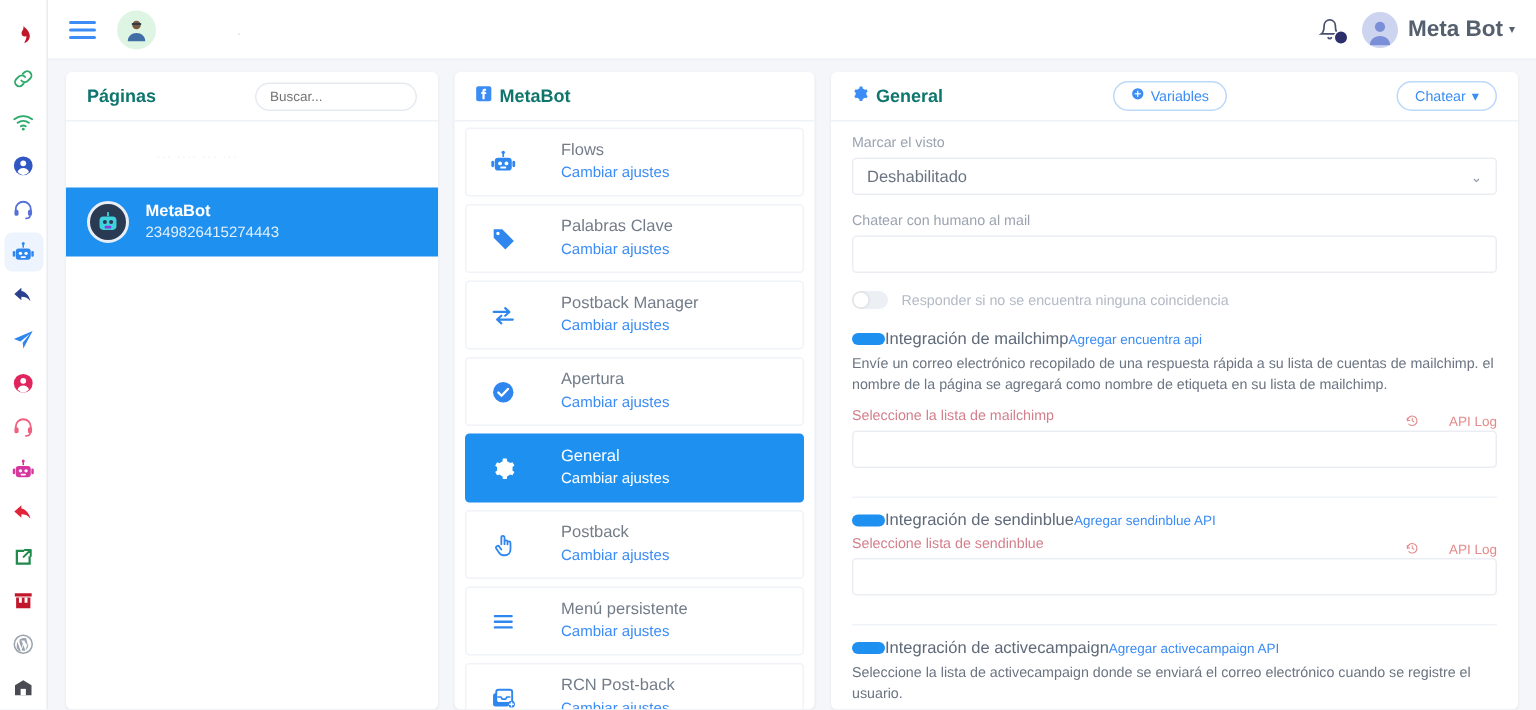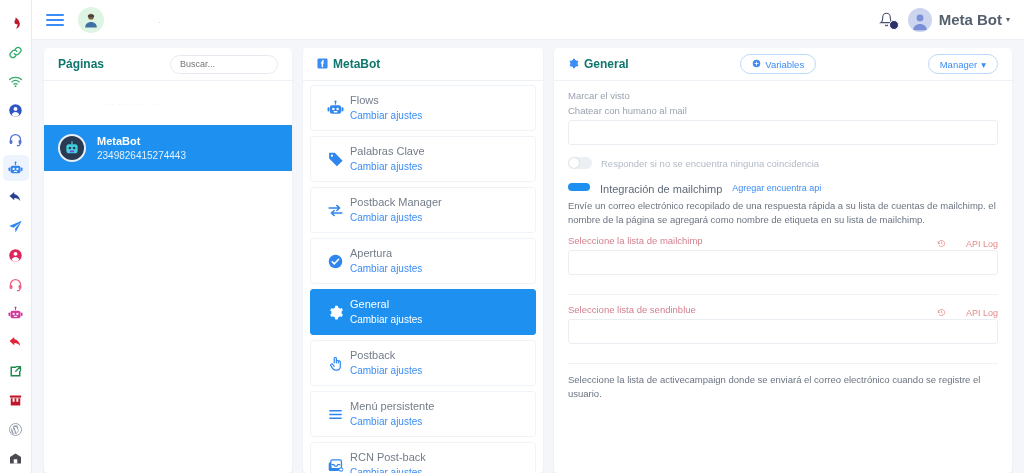--- a/index.html
+++ b/index.html
@@ -130,20 +130,21 @@
   .menu-list { padding: 4px 7px 0 7px; overflow: hidden; }
   .menu-item {
     display: flex; align-items: center;
     height: 46px;
     border: 1px solid #f0f3f7;
     border-radius: 3px;
     margin-bottom: 5px;
     padding: 0 9px;
     cursor: pointer;
     background: #fff;
+    gap: 24px;
   }
   .menu-item.active { background: #1e90f0; border-color: #1e90f0; }
   .menu-ico {
     width: 30px; flex: 0 0 30px;
     display: flex; align-items: center; justify-content: center;
     color: #2f86ef;
   }
   .menu-item.active .menu-ico { color: #ffffff; }
   .menu-txt { display: flex; flex-direction: column; justify-content: center; }
   .menu-label { font-size: 11px; color: #737c89; line-height: 1.45; }
@@ -194,21 +195,21 @@
     width: 24px; height: 12px; border-radius: 7px;
     background: #eceff3; position: relative; cursor: pointer; flex: 0 0 24px;
   }
   .switch i {
     position: absolute; top: 1px; left: 1px;
     width: 10px; height: 10px; border-radius: 50%;
     background: #fff; box-shadow: 0 0 2px rgba(0,0,0,0.18);
   }
   .toggle-label { font-size: 9.5px; color: #b2bac5; }
 
-  .integ-head { display: flex; gap: 10px; margin-bottom: 4px; }
+  .integ-head { display: flex; align-items: center; margin-bottom: 4px; }
   .pill-on {
     width: 22px; height: 8px; border-radius: 5px;
     background: #1e90f0; flex: 0 0 22px; cursor: pointer;
   }
   .integ-title { font-size: 11px; color: #5f6978; }
   .integ-link { font-size: 9px; color: #3b8cf5; cursor: pointer; }
   .integ-desc { font-size: 9.5px; color: #6b7481; line-height: 1.5; margin-bottom: 7px; }
   .divider { height: 1px; background: #f0f3f7; margin: 10px 0 9px 0; }
 </style>
 </head>
@@ -524,28 +525,32 @@
             <span>
               <svg width="9" height="9" viewBox="0 0 24 24" aria-hidden="true">
                 <circle cx="12" cy="12" r="10" fill="#3b8cf5"></circle>
                 <rect x="10.9" y="6.6" width="2.2" height="10.8" fill="#fff"></rect>
                 <rect x="6.6" y="10.9" width="10.8" height="2.2" fill="#fff"></rect>
               </svg>
             </span>
             <span>Variables</span>
           </button>
           <button class="btn-pill btn-opciones">
-            <span>Manager</span>
+            <span>Chatear</span>
             <span>▾</span>
           </button>
         </div>
 
         <div class="panel-body gen-body">
 
           <div class="fld-label">Marcar el visto</div>
+          <div class="select-box mb12">
+            <span>Deshabilitado</span>
+            <span class="select-caret">⌄</span>
+          </div>
 
           <div class="fld-label">Chatear con humano al mail</div>
           <input class="input-box mb12" type="text" placeholder="" style="">
 
           <div class="toggle-row">
             <div class="switch">
                 <i></i>
               </div>
             <span class="toggle-label">Responder si no se encuentra ninguna coincidencia</span>
           </div>
@@ -559,32 +564,41 @@
                   <span class="fld-label red">Seleccione la lista de mailchimp</span>
                   <span class="api-log">
                     <span><svg width="9" height="9" viewBox="0 0 24 24" aria-hidden="true">
                         <path d="M3.6 12a8.4 8.4 0 1 1 2.5 6" stroke="#e58a8a" stroke-width="2" fill="none" stroke-linecap="round"></path>
                         <path d="M3.2 7.2v4.4h4.4" stroke="#e58a8a" stroke-width="2" fill="none" stroke-linecap="round" stroke-linejoin="round"></path>
                         <path d="M12 7.6V12l2.8 1.7" stroke="#e58a8a" stroke-width="1.8" fill="none" stroke-linecap="round"></path>
                       </svg></span>
                     <span>API Log</span>
                   </span>
                 </div><input class="input-box mb9" type="text" style=""><div class="divider"></div></div>
-              <div><div class="row-between">
+              <div><div class="integ-head">
+                  <span class="pill-on"></span>
+                  <span class="integ-title">Integración de sendinblue</span>
+                  <span class="integ-link">Agregar sendinblue API</span>
+                </div><div class="row-between">
                   <span class="fld-label red">Seleccione lista de sendinblue</span>
                   <span class="api-log">
                     <span><svg width="9" height="9" viewBox="0 0 24 24" aria-hidden="true">
                         <path d="M3.6 12a8.4 8.4 0 1 1 2.5 6" stroke="#e58a8a" stroke-width="2" fill="none" stroke-linecap="round"></path>
                         <path d="M3.2 7.2v4.4h4.4" stroke="#e58a8a" stroke-width="2" fill="none" stroke-linecap="round" stroke-linejoin="round"></path>
                         <path d="M12 7.6V12l2.8 1.7" stroke="#e58a8a" stroke-width="1.8" fill="none" stroke-linecap="round"></path>
                       </svg></span>
                     <span>API Log</span>
                   </span>
                 </div><input class="input-box mb9" type="text" style=""><div class="divider"></div></div>
               <div>
+                <div class="integ-head">
+                  <span class="pill-on"></span>
+                  <span class="integ-title">Integración de activecampaign</span>
+                  <span class="integ-link">Agregar activecampaign API</span>
+                </div>
                 <div class="integ-desc">Seleccione la lista de activecampaign donde se enviará el correo electrónico cuando se registre el usuario.</div>
               </div>
             </div>
 
         </div>
       </div>
 
     </div>
   </div>
 </div>

